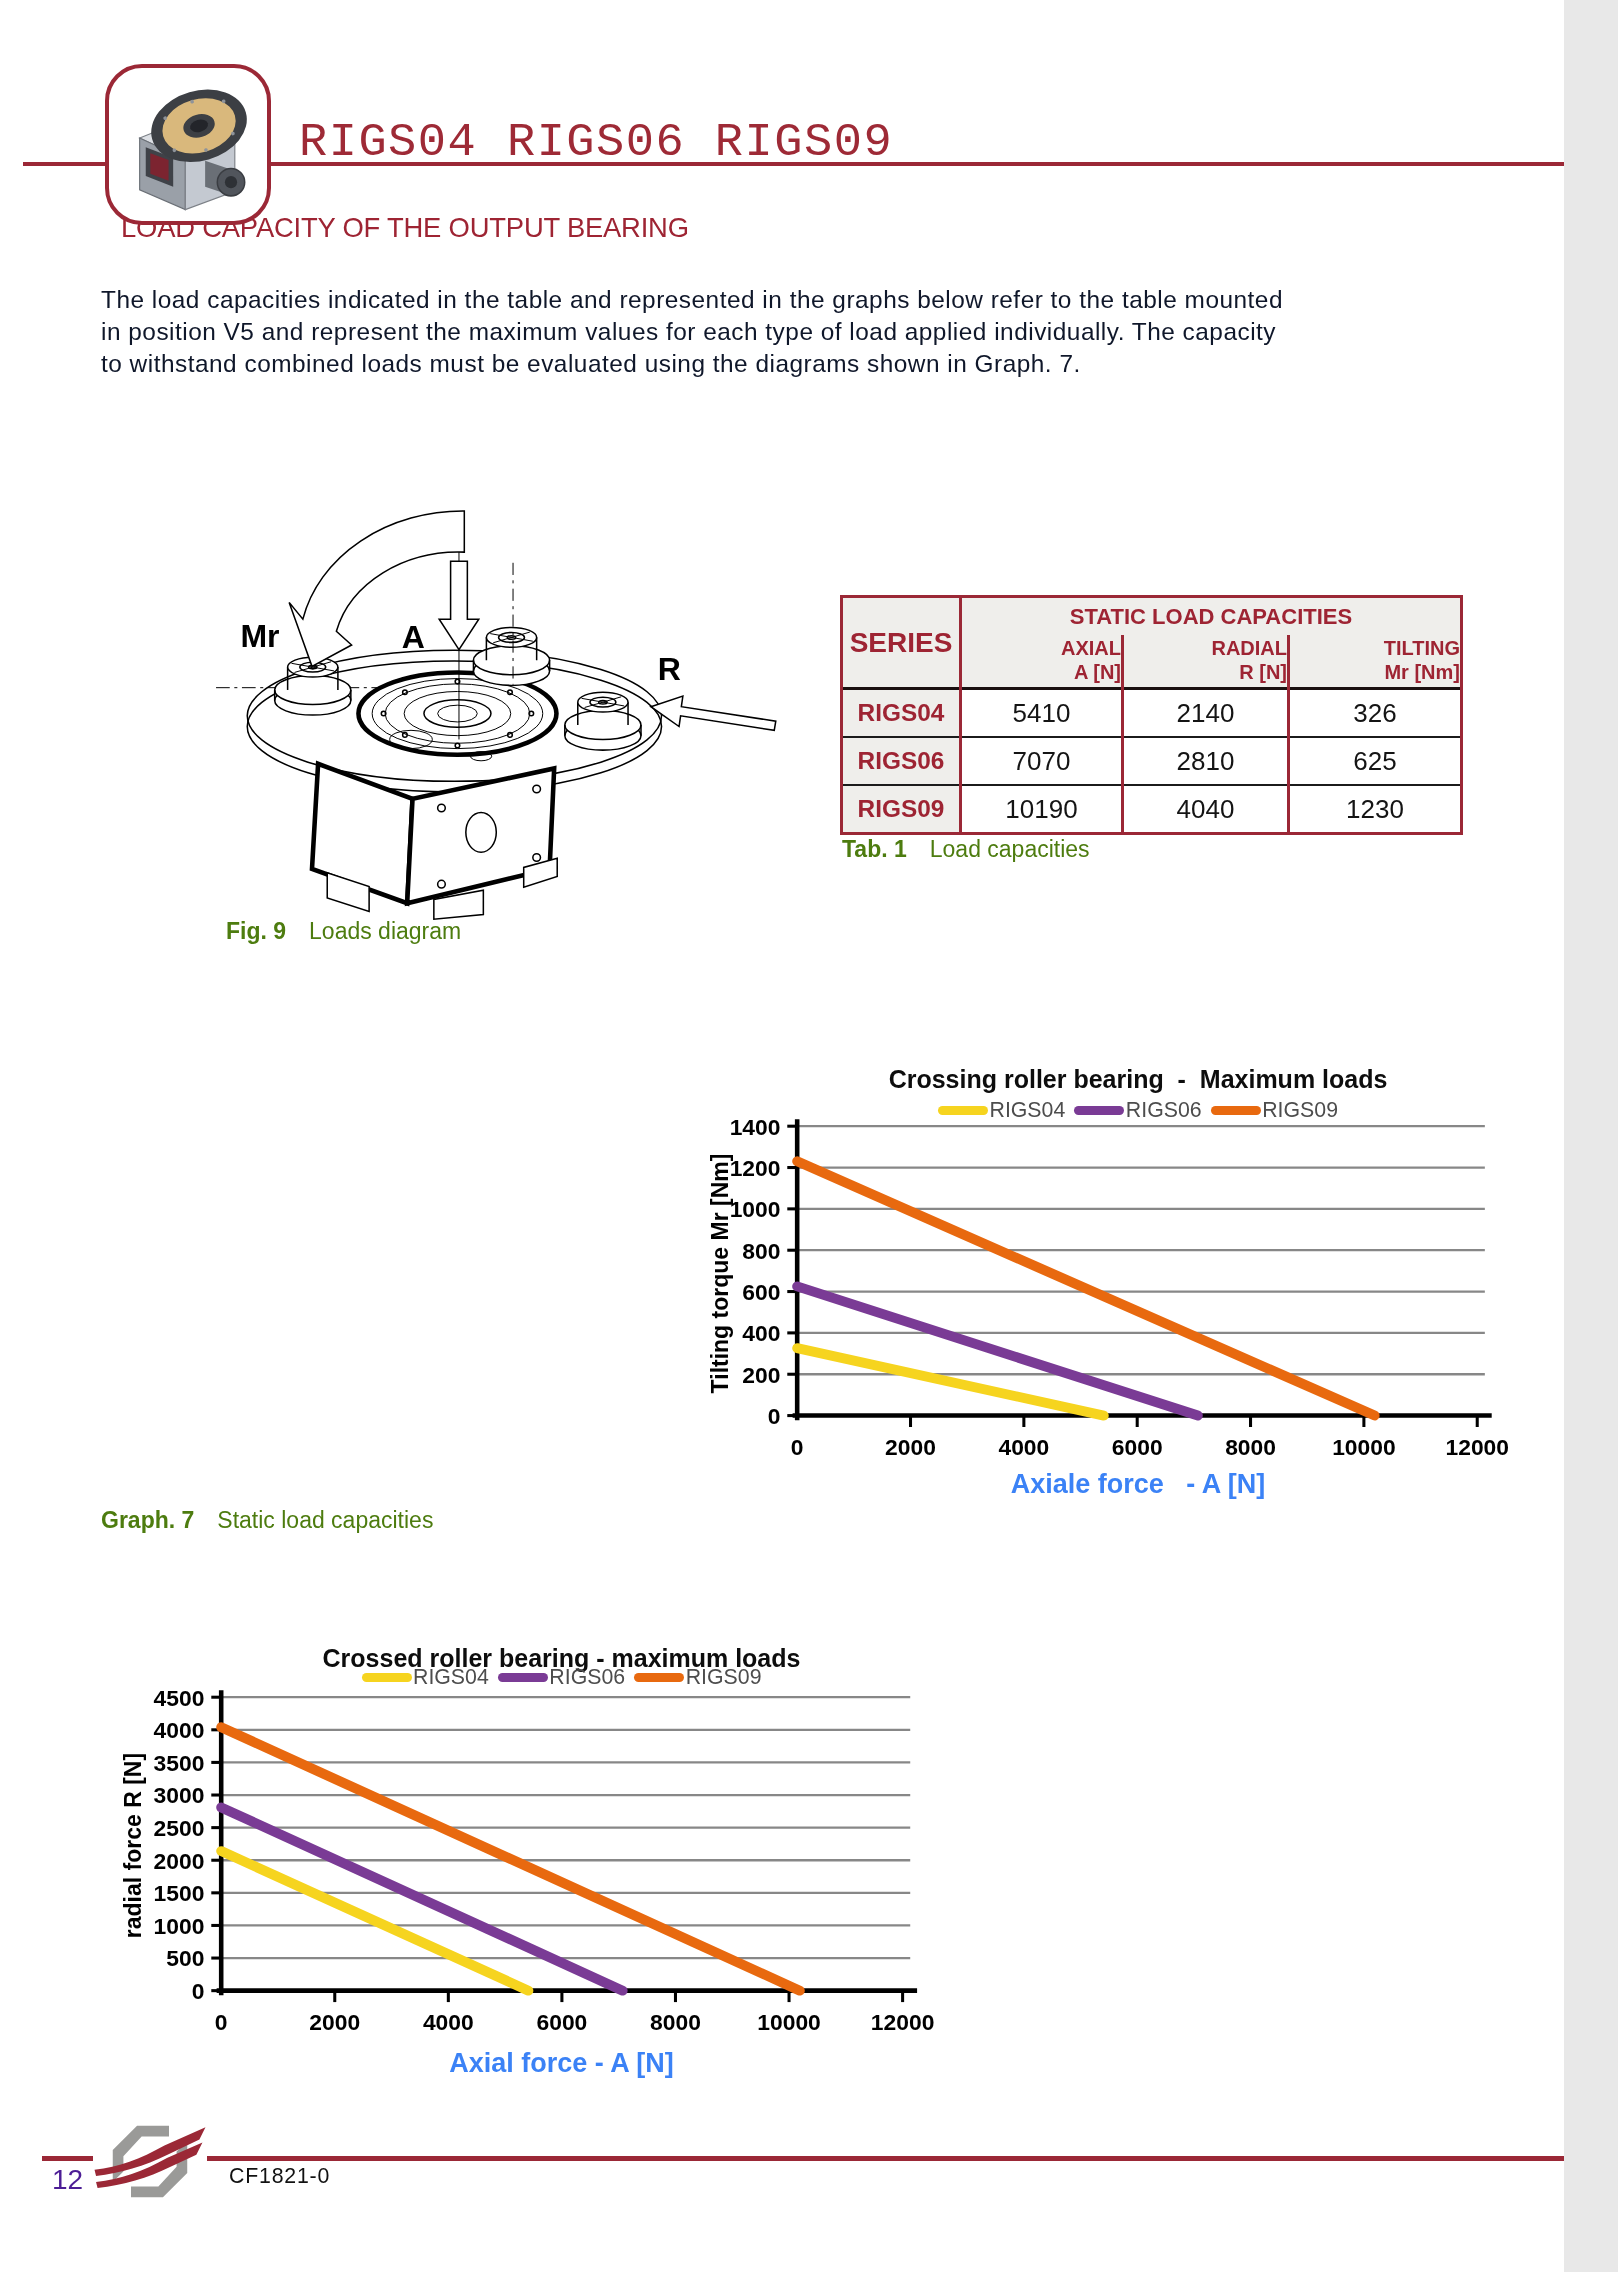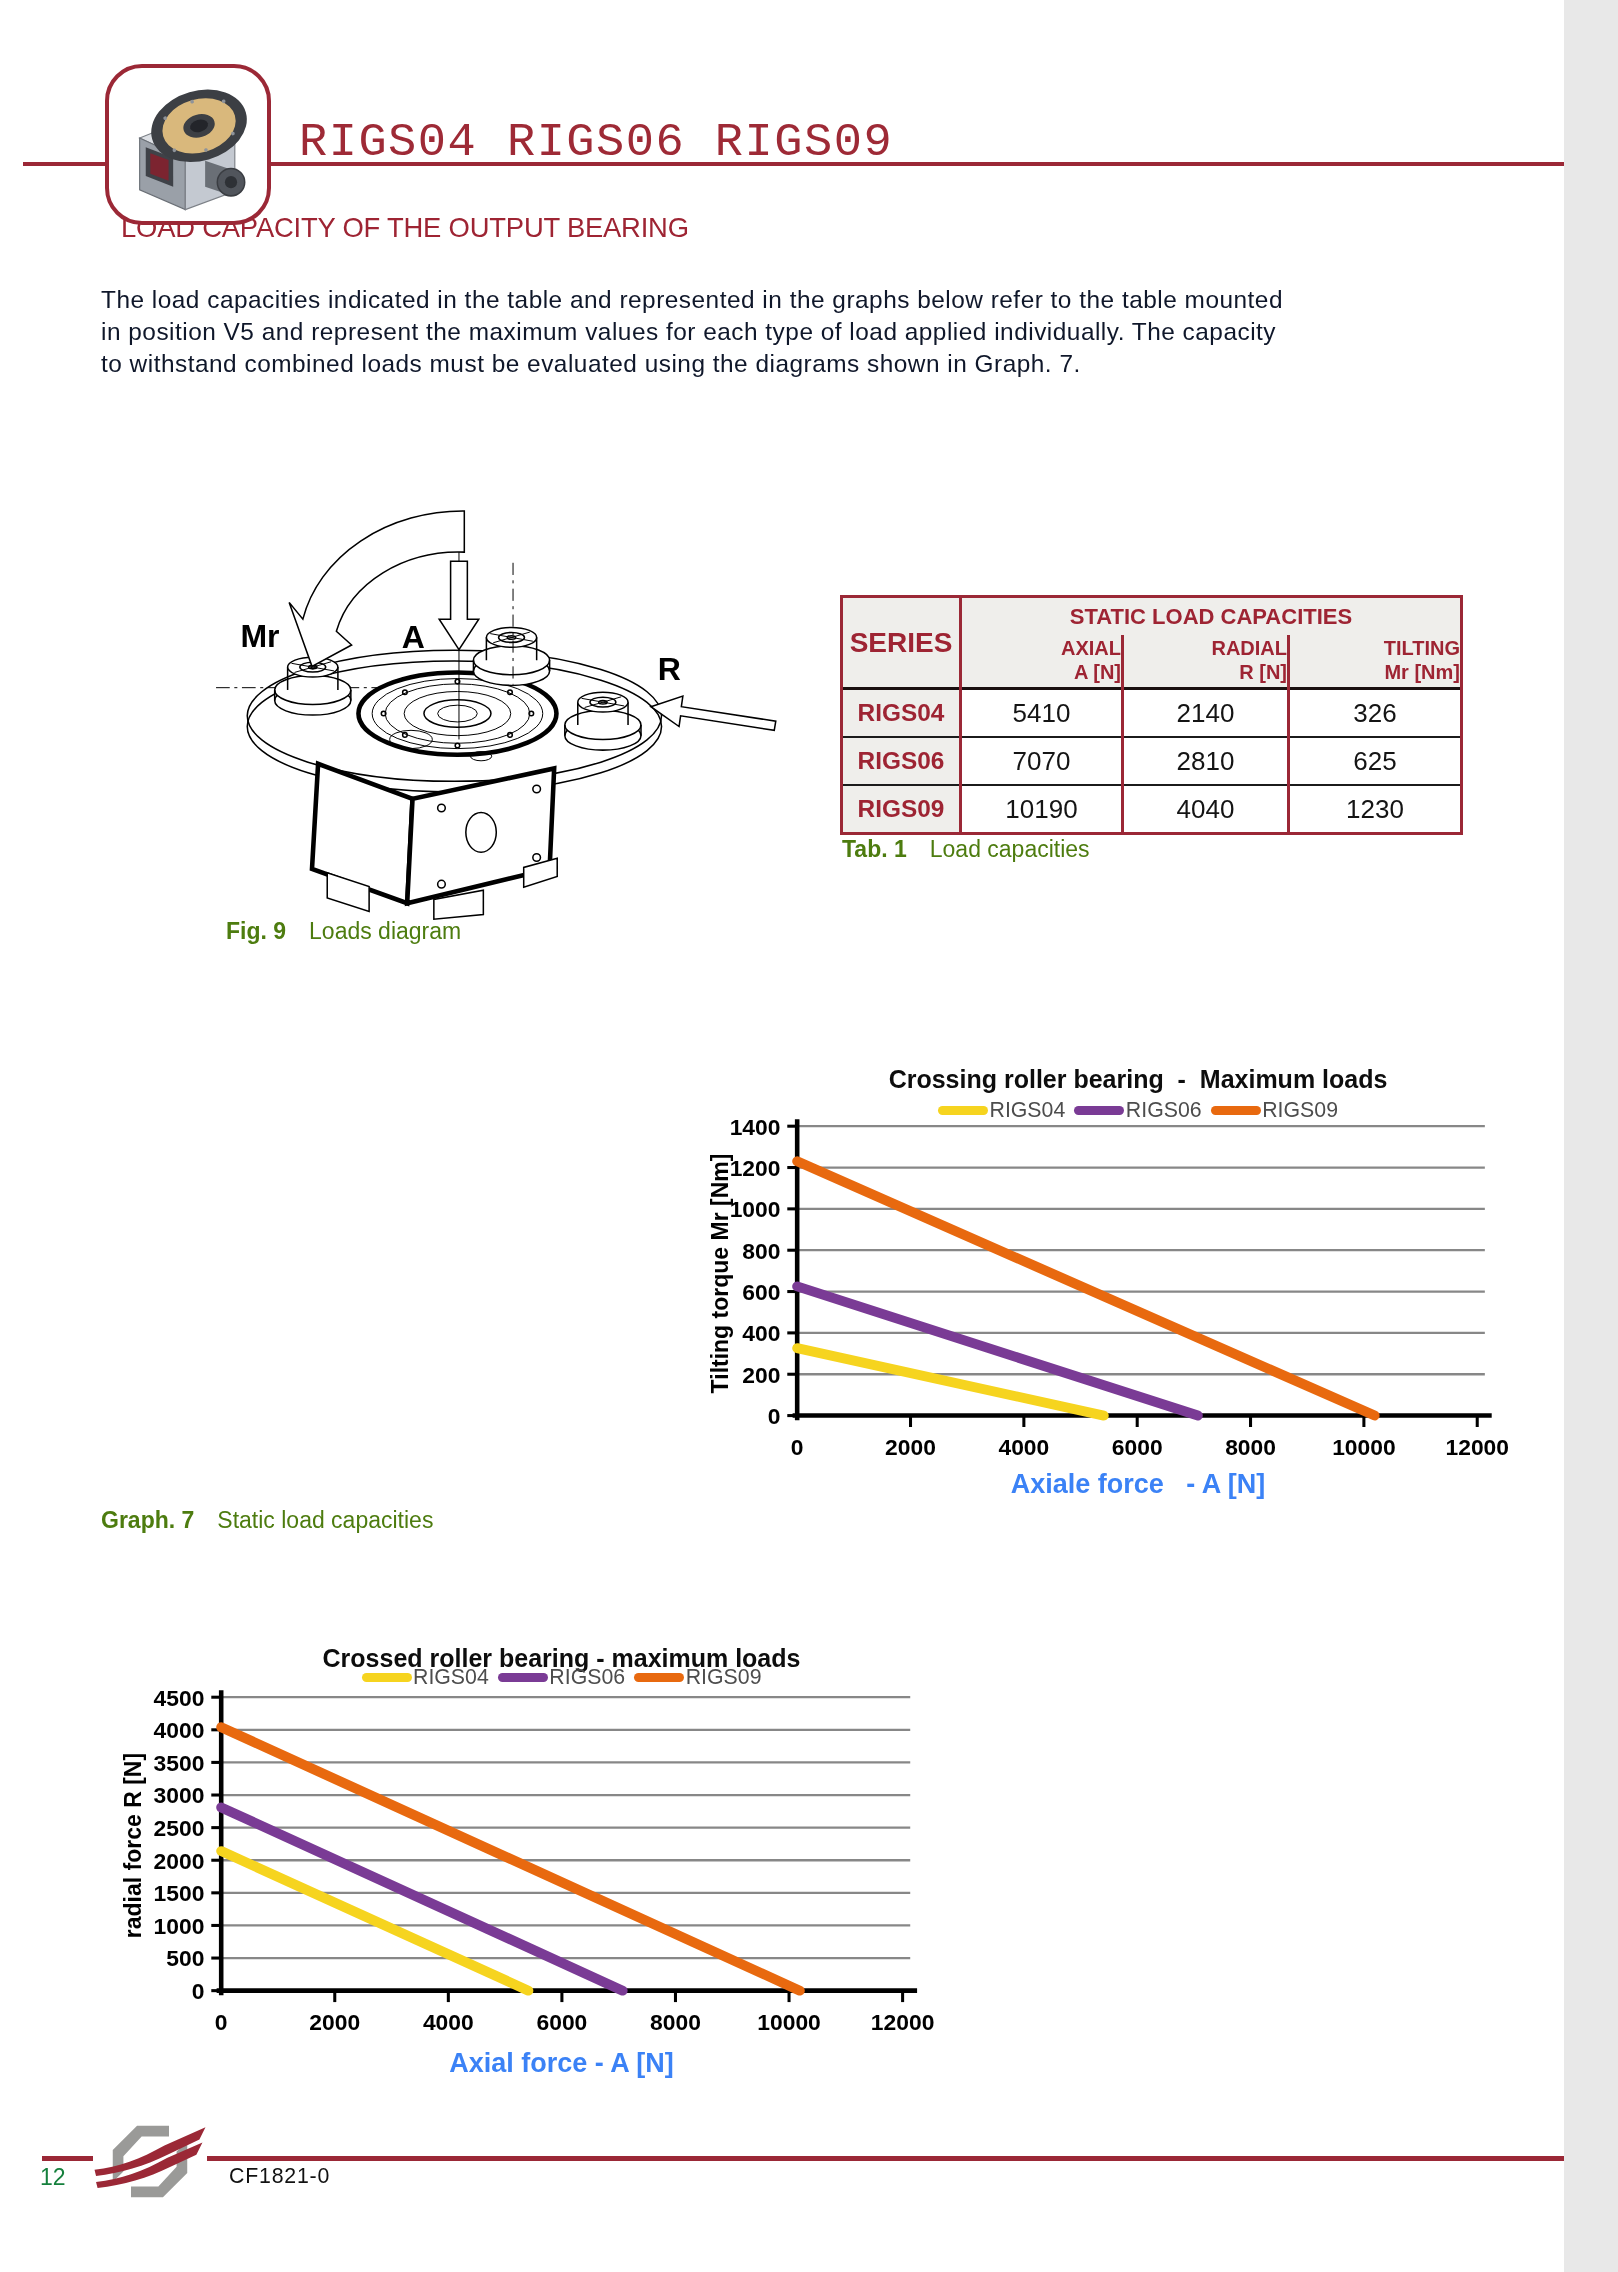--- a/index.html
+++ b/index.html
@@ -53,21 +53,21 @@
   
   #fig9 .ln{stroke:#000;stroke-width:2;fill:none;}
   #fig9 .lnw{stroke:#000;stroke-width:2;fill:#fff;}
   #fig9 .thick{stroke:#000;stroke-width:6;fill:#fff;}
   #fig9 .thin{stroke:#000;stroke-width:1.3;fill:none;}
   #fig9 .figlabel{font-family:"Liberation Sans",sans-serif;font-size:42px;font-weight:bold;fill:#000;}
 
   
   #foot-rule{position:absolute;left:42px;top:2156px;width:1577px;height:4.6px;background:#9b2836;}
   #footer-logo{position:absolute;left:93px;top:2124px;width:114px;height:75px;background:#fff;z-index:2;}
-  #page-number{position:absolute;left:40px;top:2164px;font-size:23px;color:#15803d;}
+  #page-number{position:absolute;left:52px;top:2164px;font-size:28px;color:#4c1d95;}
   #doc-code{position:absolute;left:229px;top:2164px;font-size:21.3px;color:#111;letter-spacing:0.8px;}
 </style>
 </head>
 <body>
 
 <div id="page">
 
   <div id="head-rule"></div>
 
   <div id="logo-box">

